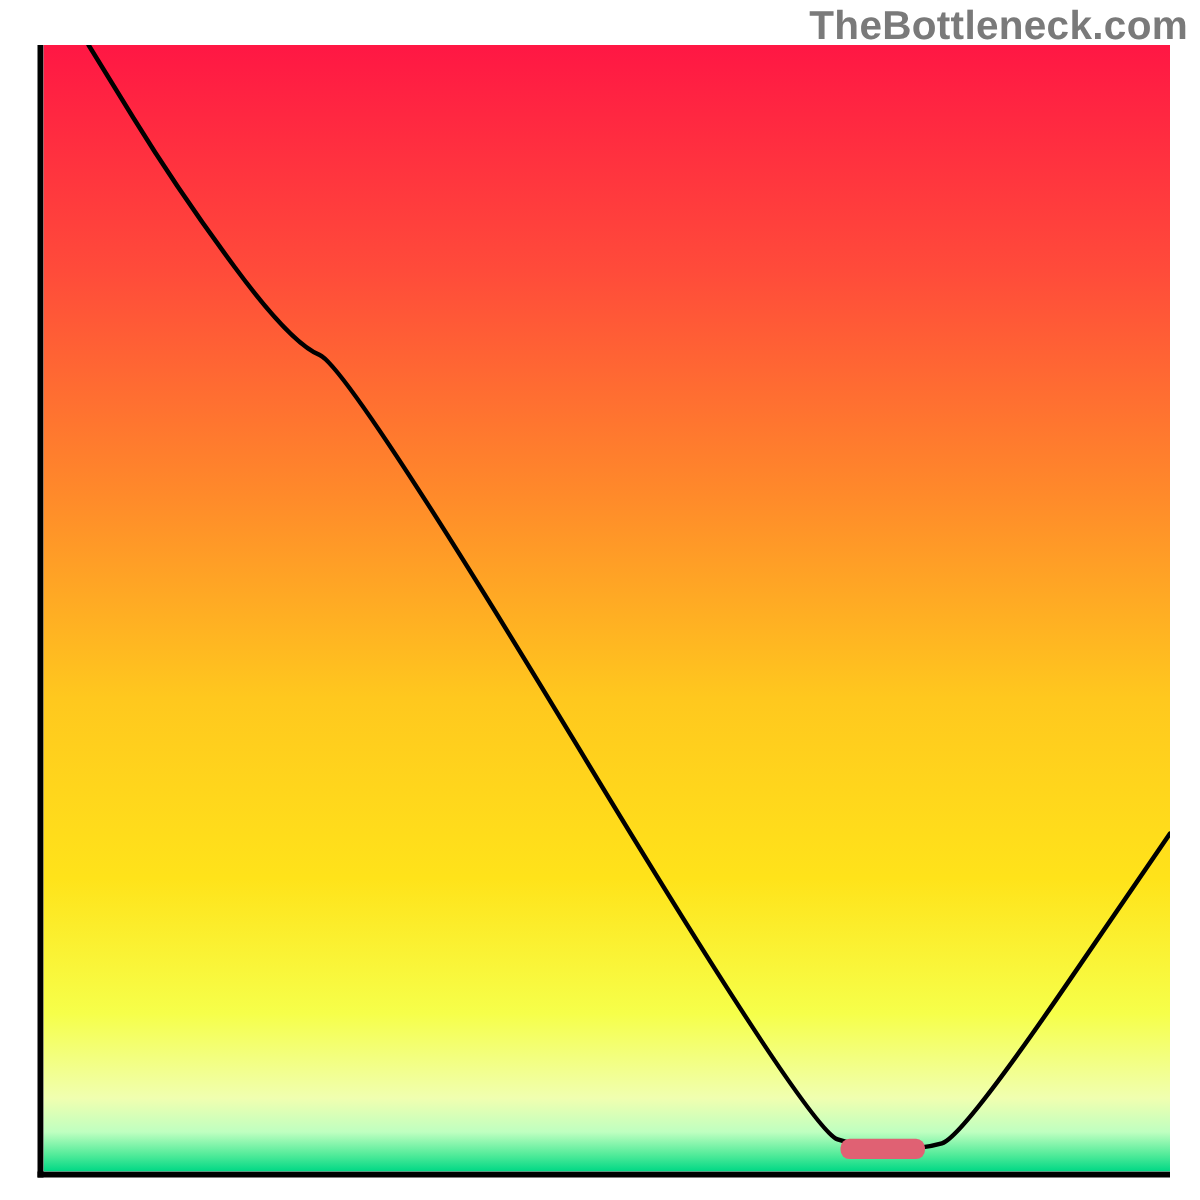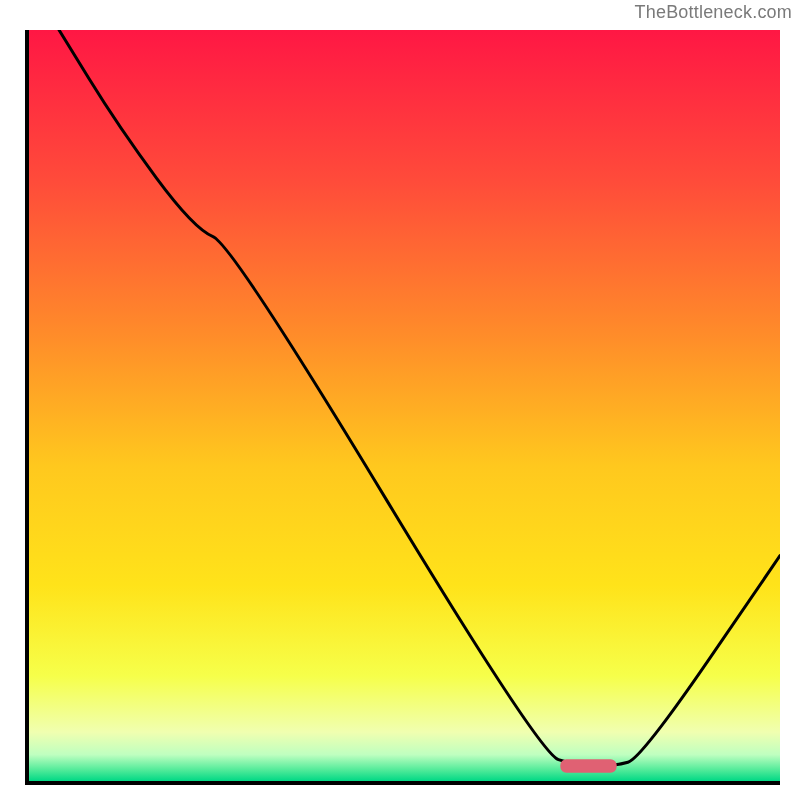--- a/index.html
+++ b/index.html
@@ -13,22 +13,22 @@
   }
   .frame {
     position: relative;
     width: 800px;
     height: 800px;
   }
   .watermark {
     position: absolute;
     top: 2px;
     right: 8px;
-    font-size: 18px;
-    font-weight: 400;
+    font-size: 27px;
+    font-weight: 700;
     color: #7a7a7a;
     letter-spacing: 0.2px;
     z-index: 10;
   }
   .plot-area {
     position: absolute;
     left: 25px;
     top: 30px;
     width: 755px;
     height: 755px;

